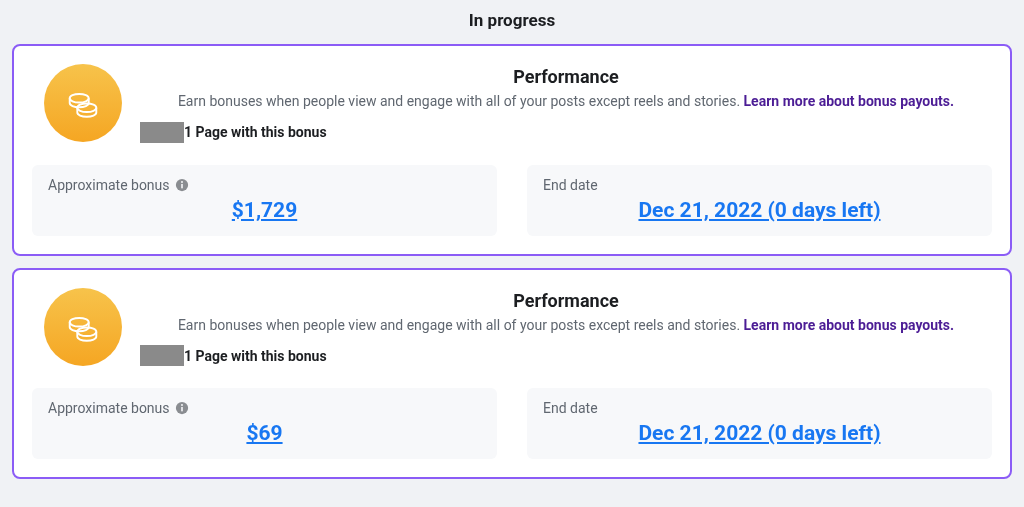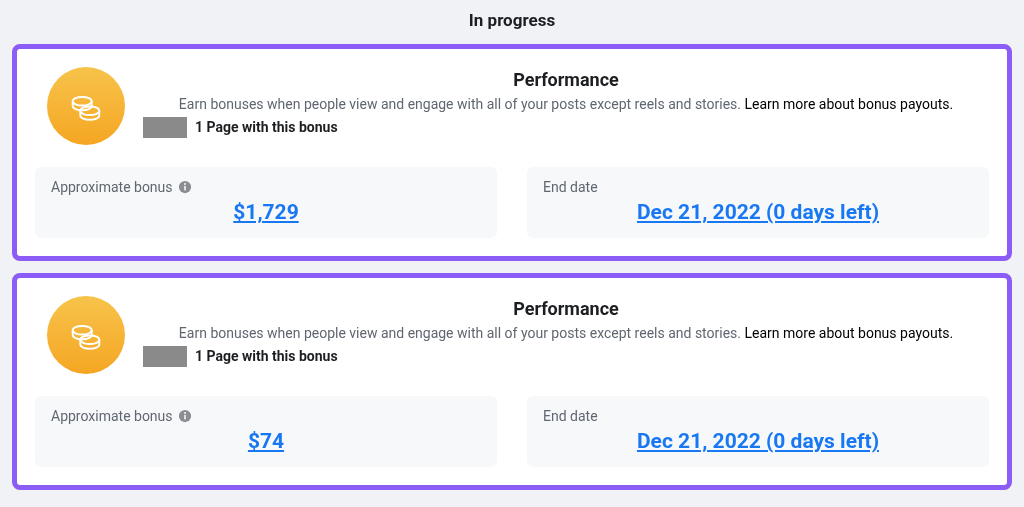--- a/index.html
+++ b/index.html
@@ -19,21 +19,21 @@
       text-align: center;
     }
     .section-title {
       font-size: 17px;
       font-weight: 700;
       color: #1c1e21;
       padding: 10px 4px 14px 4px;
     }
     .card {
       background: #ffffff;
-      border: 5px solid #8b5cf6;
+      border: 2px solid #8b5cf6;
       border-radius: 8px;
       margin-bottom: 12px;
       overflow: hidden;
     }
     .card-header {
       display: flex;
       padding: 18px 18px 14px 30px;
       gap: 18px;
       align-items: flex-start;
     }
@@ -60,29 +60,30 @@
       font-weight: 700;
       color: #1c1e21;
       margin-bottom: 5px;
     }
     .card-subtitle {
       font-size: 14px;
       color: #606770;
       line-height: 1.4;
     }
     .card-subtitle a {
-      color: #000000;
+      color: #4c1d95;
       text-decoration: none;
       cursor: pointer;
+      font-weight: bold;
     }
     .page-row {
       display: flex;
       align-items: center;
-      gap: 8px;
-      margin-top: 2px;
+      gap: 0;
+      margin-top: 10px;
     }
     .page-thumb {
       width: 44px;
       height: 21px;
       background: #8a8a8a;
     }
     .page-count-text {
       font-size: 14px;
       font-weight: 700;
       color: #1c1e21;
@@ -199,21 +200,21 @@
         <div class="stat-label-row">
           <span class="stat-label">Approximate bonus</span>
           <span class="info-icon">
             <svg viewBox="0 0 16 16" width="14" height="14" fill="currentColor">
               <circle cx="8" cy="8" r="7"></circle>
               <rect x="7.1" y="6.8" width="1.8" height="5" fill="#f7f8fa"></rect>
               <circle cx="8" cy="4.6" r="1.1" fill="#f7f8fa"></circle>
             </svg>
           </span>
         </div>
-        <div class="stat-value">$74</div>
+        <div class="stat-value">$69</div>
       </div>
       <div class="stat-box">
         <div class="stat-label-row">
           <span class="stat-label">End date</span>
         </div>
         <div class="stat-value">Dec 21, 2022 (0 days left)</div>
       </div>
     </div>
   </div>
 

